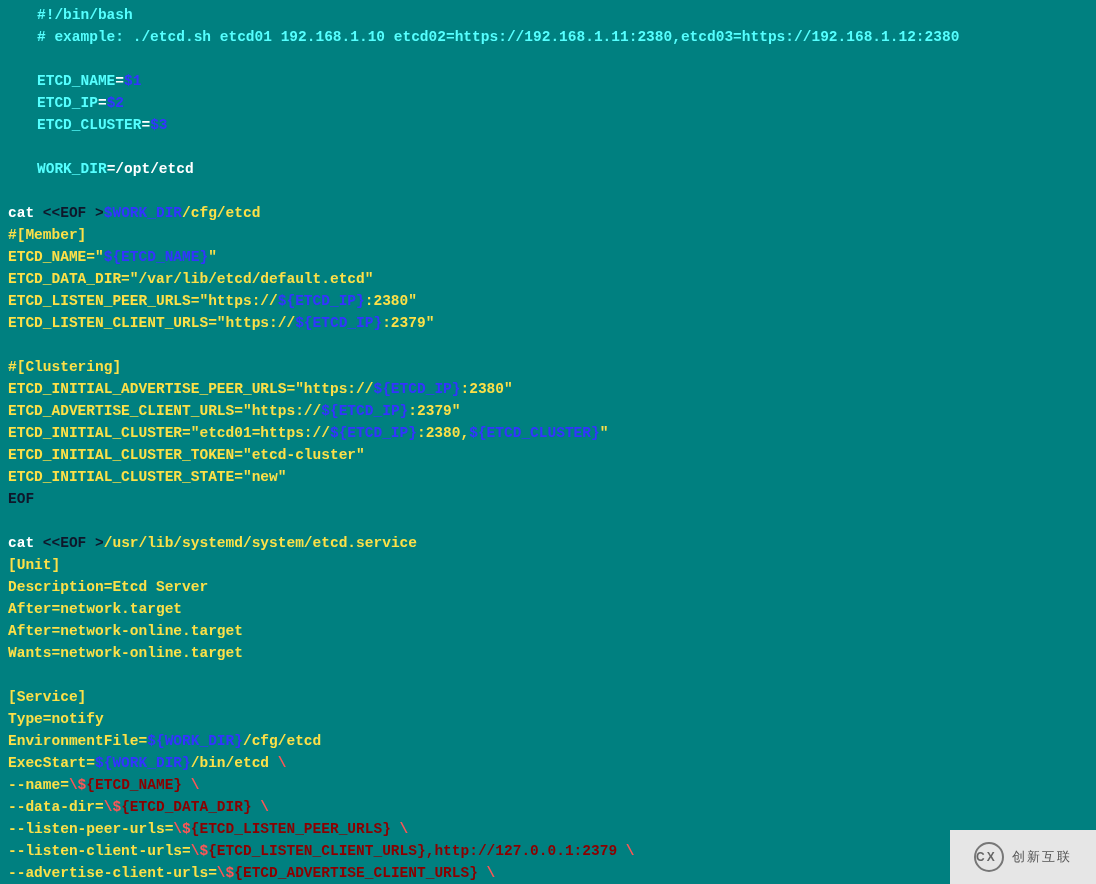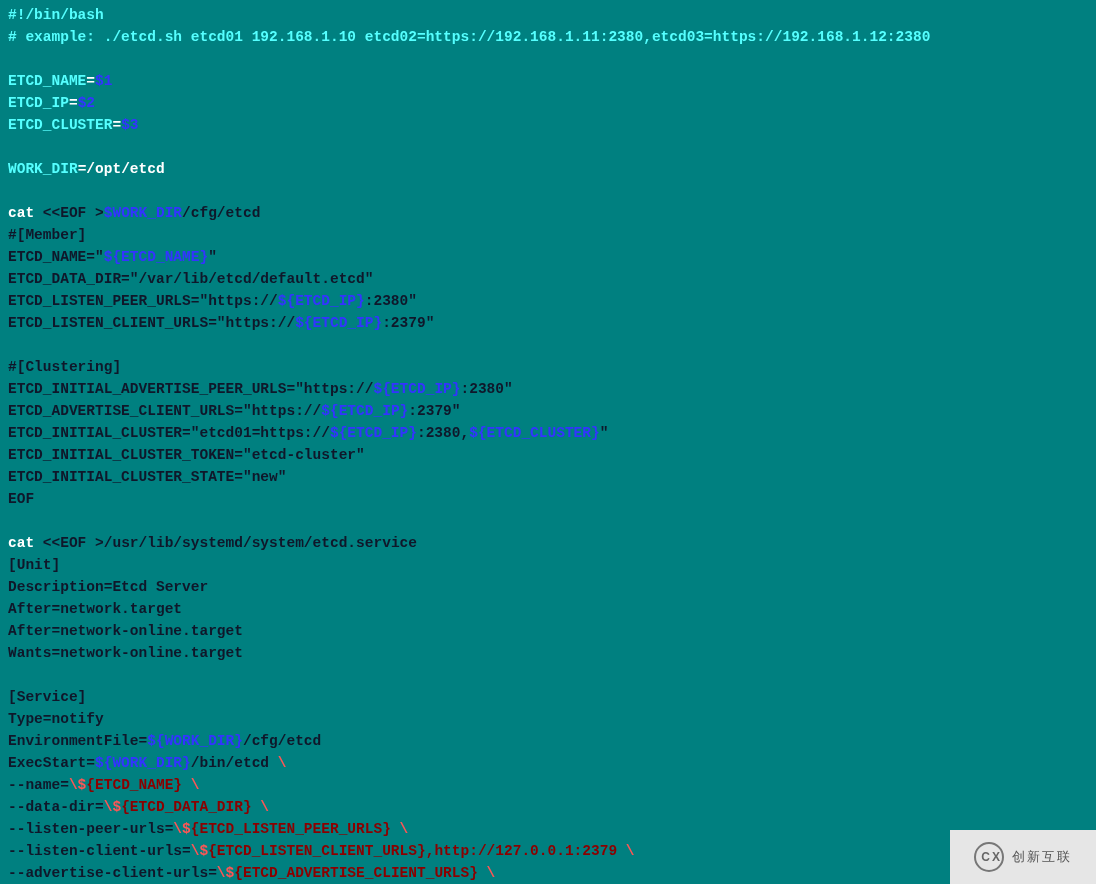--- a/index.html
+++ b/index.html
@@ -13,23 +13,23 @@
     font-family: "Consolas", "Monaco", "Courier New", monospace;
     font-size: 14.5px;
     line-height: 22px;
     font-weight: bold;
   }
   .code {
     padding: 4px 8px;
     white-space: pre;
   }
   .c-white   { color: #ffffff; }
-  .c-cyan    { color: #55ffff; }
+  .c-cyan    { color: #55ffff; margin-left: 29px; }
   .c-blue    { color: #3333ff; }
-  .c-magenta { color: #0f172a; }
+  .c-magenta { color: #fde047; }
   .c-yellow  { color: #0f172a; }
   .c-red     { color: #ff5555; }
   .c-darkred { color: #8b0000; }
   .watermark {
     position: absolute;
     right: 0;
     bottom: 0;
     width: 146px;
     height: 54px;
     background: #e6e6e6;
@@ -43,21 +43,21 @@
     letter-spacing: 2px;
   }
   .watermark .logo {
     width: 26px;
     height: 26px;
     border: 2px solid #777;
     border-radius: 50%;
     margin-right: 8px;
     display: flex;
     align-items: center;
-    justify-content: flex-end;
+    justify-content: flex-start;
     font-size: 12px;
     font-weight: bold;
     color: #666;
   }
 </style>
 </head>
 <body>
 
 <div class="code" id="code-block"><div><span class="c-cyan">#!/bin/bash</span></div><div><span class="c-cyan"># example: ./etcd.sh etcd01 192.168.1.10 etcd02=https://192.168.1.11:2380,etcd03=https://192.168.1.12:2380</span></div><div>&nbsp;</div><div><span class="c-cyan">ETCD_NAME</span><span class="c-white">=</span><span class="c-blue">$1</span></div><div><span class="c-cyan">ETCD_IP</span><span class="c-white">=</span><span class="c-blue">$2</span></div><div><span class="c-cyan">ETCD_CLUSTER</span><span class="c-white">=</span><span class="c-blue">$3</span></div><div>&nbsp;</div><div><span class="c-cyan">WORK_DIR</span><span class="c-white">=/opt/etcd</span></div><div>&nbsp;</div><div><span class="c-white">cat </span><span class="c-yellow">&lt;&lt;EOF &gt;</span><span class="c-blue">$WORK_DIR</span><span class="c-magenta">/cfg/etcd</span></div><div><span class="c-magenta">#[Member]</span></div><div><span class="c-magenta">ETCD_NAME="</span><span class="c-blue">${ETCD_NAME}</span><span class="c-magenta">"</span></div><div><span class="c-magenta">ETCD_DATA_DIR="/var/lib/etcd/default.etcd"</span></div><div><span class="c-magenta">ETCD_LISTEN_PEER_URLS="https://</span><span class="c-blue">${ETCD_IP}</span><span class="c-magenta">:2380"</span></div><div><span class="c-magenta">ETCD_LISTEN_CLIENT_URLS="https://</span><span class="c-blue">${ETCD_IP}</span><span class="c-magenta">:2379"</span></div><div>&nbsp;</div><div><span class="c-magenta">#[Clustering]</span></div><div><span class="c-magenta">ETCD_INITIAL_ADVERTISE_PEER_URLS="https://</span><span class="c-blue">${ETCD_IP}</span><span class="c-magenta">:2380"</span></div><div><span class="c-magenta">ETCD_ADVERTISE_CLIENT_URLS="https://</span><span class="c-blue">${ETCD_IP}</span><span class="c-magenta">:2379"</span></div><div><span class="c-magenta">ETCD_INITIAL_CLUSTER="etcd01=https://</span><span class="c-blue">${ETCD_IP}</span><span class="c-magenta">:2380,</span><span class="c-blue">${ETCD_CLUSTER}</span><span class="c-magenta">"</span></div><div><span class="c-magenta">ETCD_INITIAL_CLUSTER_TOKEN="etcd-cluster"</span></div><div><span class="c-magenta">ETCD_INITIAL_CLUSTER_STATE="new"</span></div><div><span class="c-yellow">EOF</span></div><div>&nbsp;</div><div><span class="c-white">cat </span><span class="c-yellow">&lt;&lt;EOF &gt;</span><span class="c-magenta">/usr/lib/systemd/system/etcd.service</span></div><div><span class="c-magenta">[Unit]</span></div><div><span class="c-magenta">Description=Etcd Server</span></div><div><span class="c-magenta">After=network.target</span></div><div><span class="c-magenta">After=network-online.target</span></div><div><span class="c-magenta">Wants=network-online.target</span></div><div>&nbsp;</div><div><span class="c-magenta">[Service]</span></div><div><span class="c-magenta">Type=notify</span></div><div><span class="c-magenta">EnvironmentFile=</span><span class="c-blue">${WORK_DIR}</span><span class="c-magenta">/cfg/etcd</span></div><div><span class="c-magenta">ExecStart=</span><span class="c-blue">${WORK_DIR}</span><span class="c-magenta">/bin/etcd </span><span class="c-red">\</span></div><div><span class="c-magenta">--name=</span><span class="c-red">\$</span><span class="c-darkred">{ETCD_NAME} </span><span class="c-red">\</span></div><div><span class="c-magenta">--data-dir=</span><span class="c-red">\$</span><span class="c-darkred">{ETCD_DATA_DIR} </span><span class="c-red">\</span></div><div><span class="c-magenta">--listen-peer-urls=</span><span class="c-red">\$</span><span class="c-darkred">{ETCD_LISTEN_PEER_URLS} </span><span class="c-red">\</span></div><div><span class="c-magenta">--listen-client-urls=</span><span class="c-red">\$</span><span class="c-darkred">{ETCD_LISTEN_CLIENT_URLS},http://127.0.0.1:2379 </span><span class="c-red">\</span></div><div><span class="c-magenta">--advertise-client-urls=</span><span class="c-red">\$</span><span class="c-darkred">{ETCD_ADVERTISE_CLIENT_URLS} </span><span class="c-red">\</span></div></div>
 

